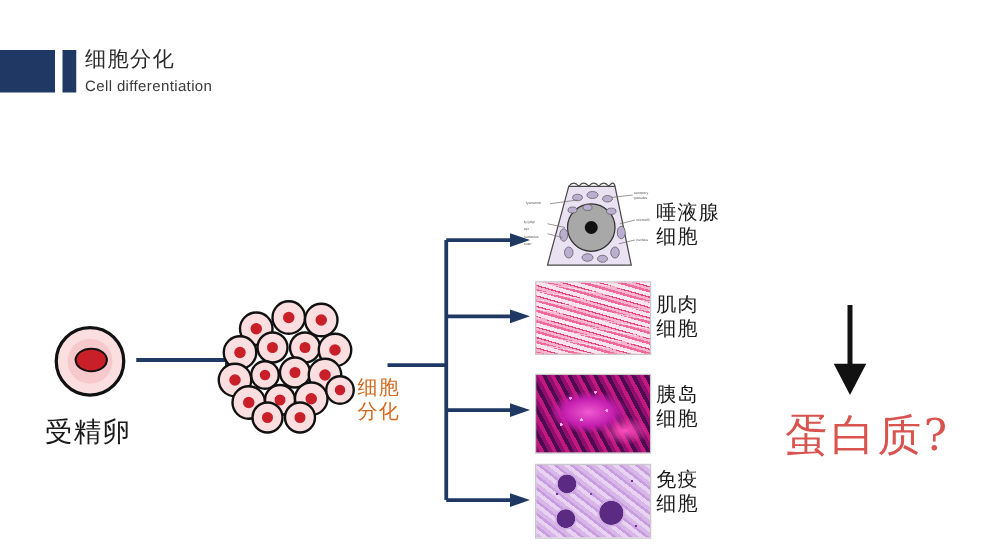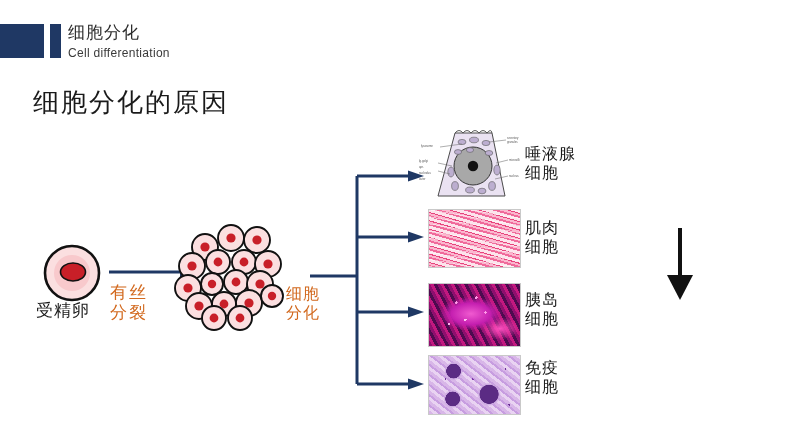--- a/index.html
+++ b/index.html
@@ -3,21 +3,21 @@
 <meta charset="utf-8">
 <style>
   html,body{margin:0;padding:0;}
   body{
     width:794px;height:447px;
     background:#ffffff;
     font-family:"Liberation Serif", serif;
     overflow:hidden;
     position:relative;
   }
-  .slide{position:absolute;inset:0;background:#fff;}
+  .slide{position:absolute;inset:0;background:#fff;margin-top:16px;}
 
   
   .hdr-block{position:absolute;background:#1f3864;}
   #hdr-big{left:0;top:24px;width:44px;height:34px;}
   #hdr-small{left:50px;top:24px;width:11px;height:34px;}
   .hdr-cn{
     position:absolute;left:68px;top:24px;
     font-family:"DejaVu Serif", serif;
     font-size:17px;color:#2b2b2b;letter-spacing:1px;line-height:1;
   }
@@ -37,21 +37,21 @@
 
   
   .cn-label{
     font-family:Liberation Mono, monospace;
     color:#1a1a1a;
     line-height:1.18;
     white-space:pre-line;
   }
   .orange{color:#d2691e;}
 
-  .lbl-egg{position:absolute;left:36px;top:302px;font-size:17px;letter-spacing:1px;}
+  .lbl-egg{position:absolute;left:36px;top:319px;font-size:22px;letter-spacing:1px;}
   .lbl-mitosis{position:absolute;left:110px;top:284px;font-size:17px;letter-spacing:2px;text-align:left;}
   .lbl-diff{position:absolute;left:286px;top:286px;font-size:16px;letter-spacing:1px;text-align:center;}
 
   .cell-label{position:absolute;font-size:16px;letter-spacing:1px;}
   #lab-0{left:525px;top:146px;}
   #lab-1{left:525px;top:220px;}
   #lab-2{left:525px;top:292px;}
   #lab-3{left:525px;top:360px;}
 
   
@@ -122,21 +122,20 @@
 </head>
 <body>
 
 <div class="slide">
 
   <div class="hdr-block" id="hdr-big"></div>
   <div class="hdr-block" id="hdr-small"></div>
   <div class="hdr-cn">细胞分化</div>
   <div class="hdr-en">Cell differentiation</div>
 
-  <div class="page-title">细胞分化的原因</div>
 
   <svg class="layer" viewBox="0 0 794 447">
 
     <g>
       <circle cx="72" cy="273" r="27" fill="#fbdfe0" stroke="#111111" stroke-width="2.6"></circle>
       <circle cx="72" cy="273" r="18" fill="#f8c9cc" stroke="none"></circle>
       <ellipse cx="73" cy="272" rx="12.5" ry="9" fill="#c81f28" stroke="#111111" stroke-width="1.6"></ellipse>
     </g>
 
     <g>
@@ -282,28 +281,27 @@
     <div class="ph-inner muscle"></div>
   </div>
   <div class="photo" id="photo-islet">
     <div class="ph-inner islet"></div>
   </div>
   <div class="photo" id="photo-immune">
     <div class="ph-inner immune"></div>
   </div>
 
   <div class="cn-label lbl-egg">受精卵</div>
-  <div class="cn-label lbl-mitosis orange">有丝
-分裂</div>
   <div class="cn-label lbl-diff orange">细胞
 分化</div>
 
   <div class="cn-label cell-label" id="lab-0">唾液腺
 细胞</div>
   <div class="cn-label cell-label" id="lab-1">肌肉
 细胞</div>
   <div class="cn-label cell-label" id="lab-2">胰岛
 细胞</div>
   <div class="cn-label cell-label" id="lab-3">免疫
 细胞</div>
 
+  <div class="q-text" id="q-protein">蛋白质?</div>
 
 </div>
 
 </body></html>

